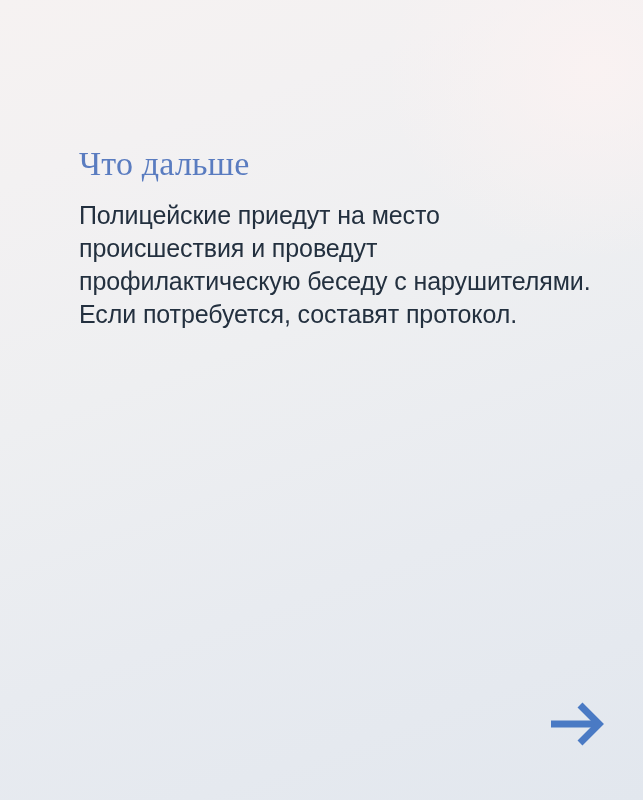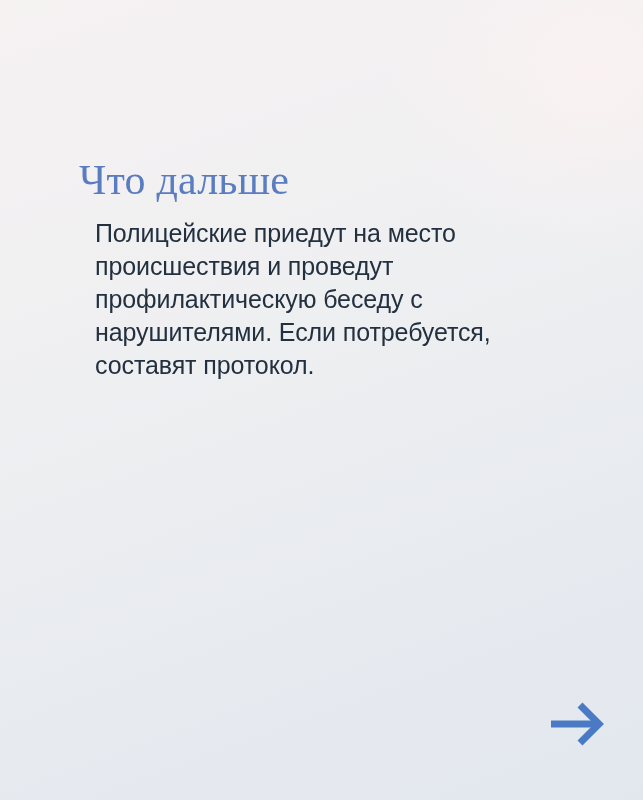--- a/index.html
+++ b/index.html
@@ -43,36 +43,36 @@
 
   .content {
     position: absolute;
     left: 79px;
     top: 143px;
     width: 520px;
   }
 
   .slide-title {
     font-family: "Liberation Serif", "DejaVu Serif", serif;
-    font-size: 42px;
+    font-size: 34px;
     line-height: 42px;
     font-weight: 400;
     color: #5a7cc0;
-    margin: 16px 0 14px 0;
+    margin: 0 0 14px 0;
     letter-spacing: 0.2px;
     white-space: nowrap;
   }
 
   .body-paragraph {
     font-family: "Liberation Sans", "DejaVu Sans", sans-serif;
     font-size: 25px;
     line-height: 33px;
     font-weight: 400;
     color: #23303f;
-    margin: 16px;
+    margin: 0;
     letter-spacing: -0.1px;
   }
 
   .body-paragraph + .body-paragraph {
     margin-top: 16px;
   }
 
   .next-arrow {
     position: absolute;
     left: 547px;

